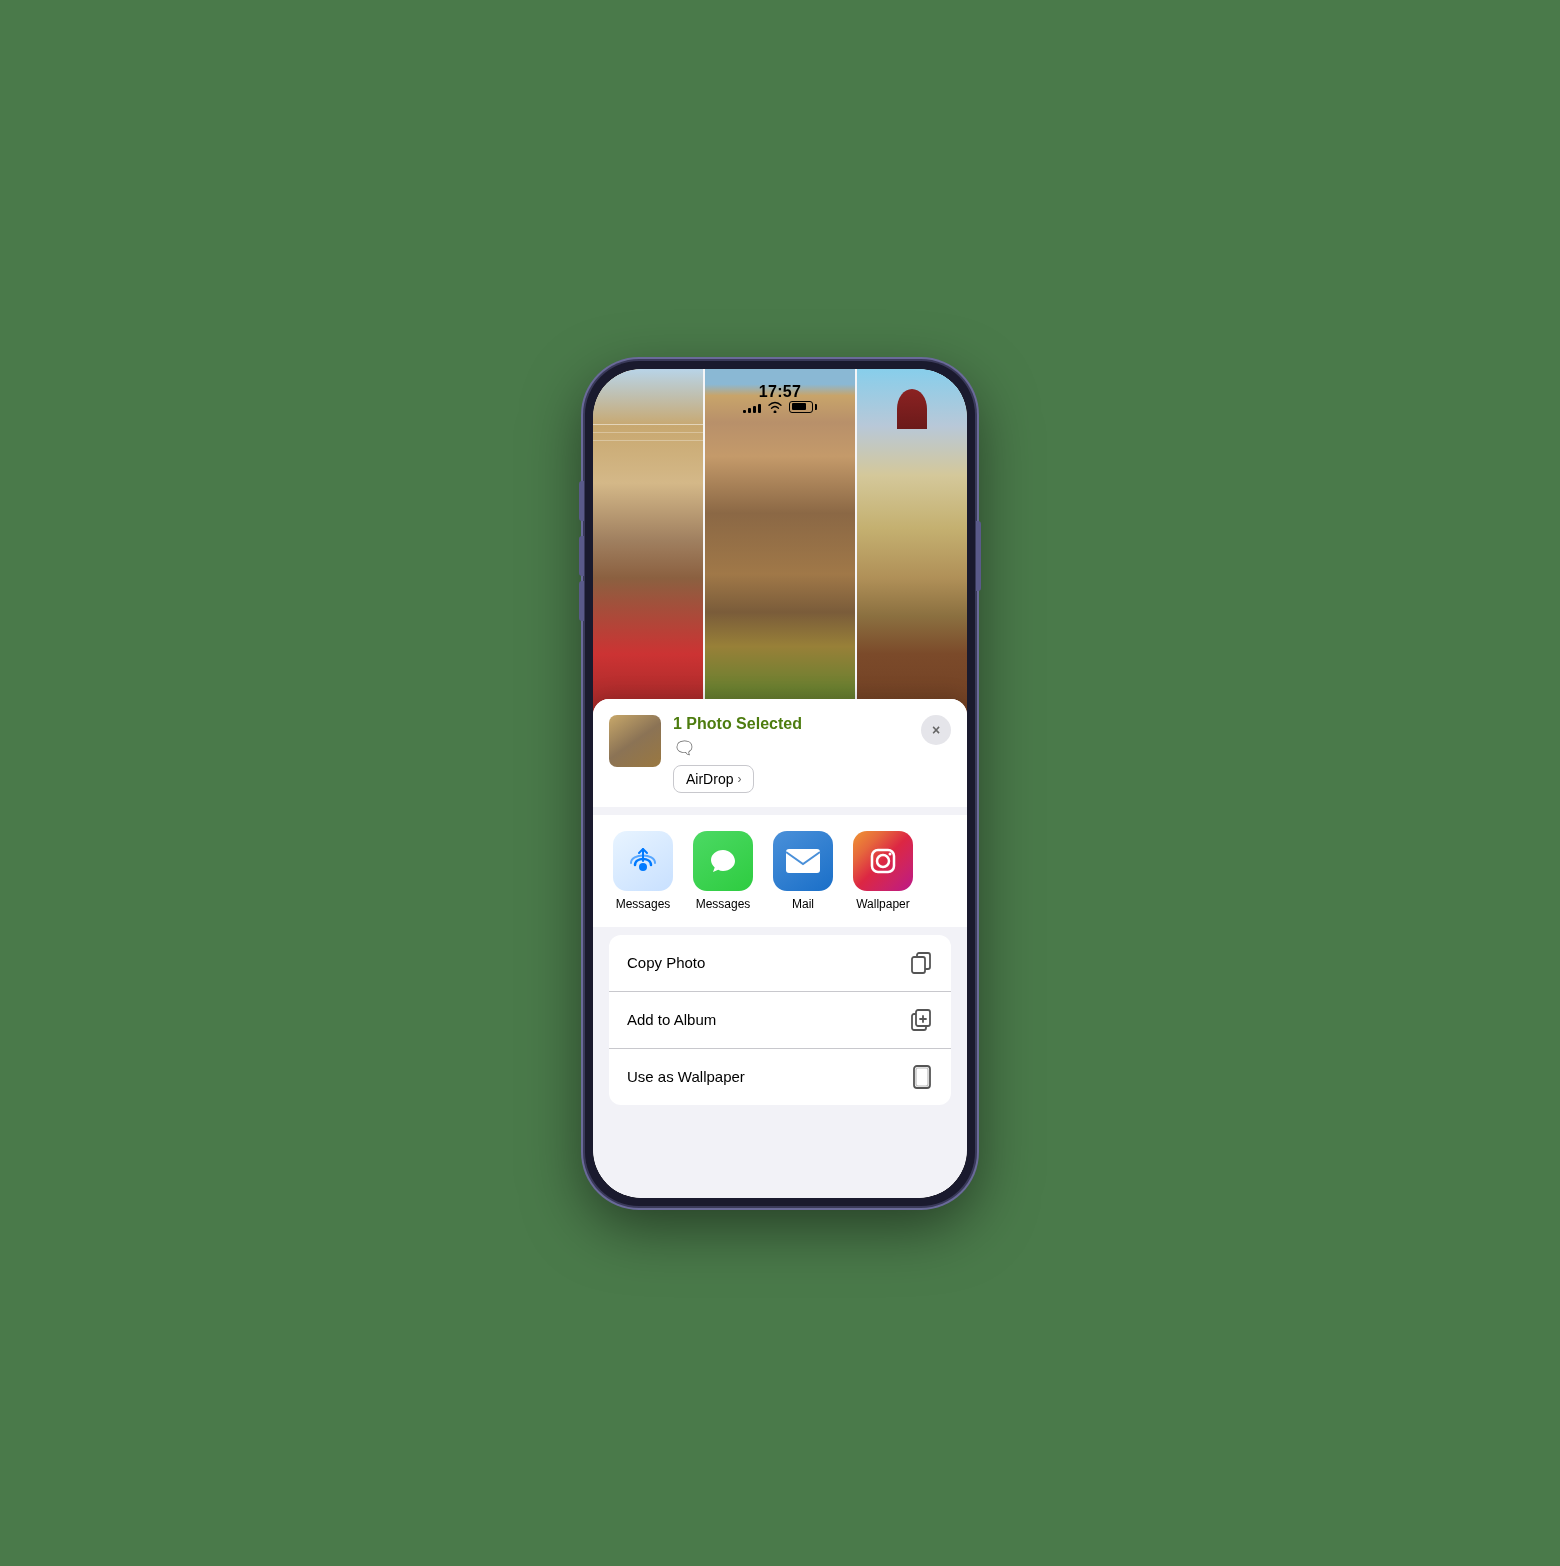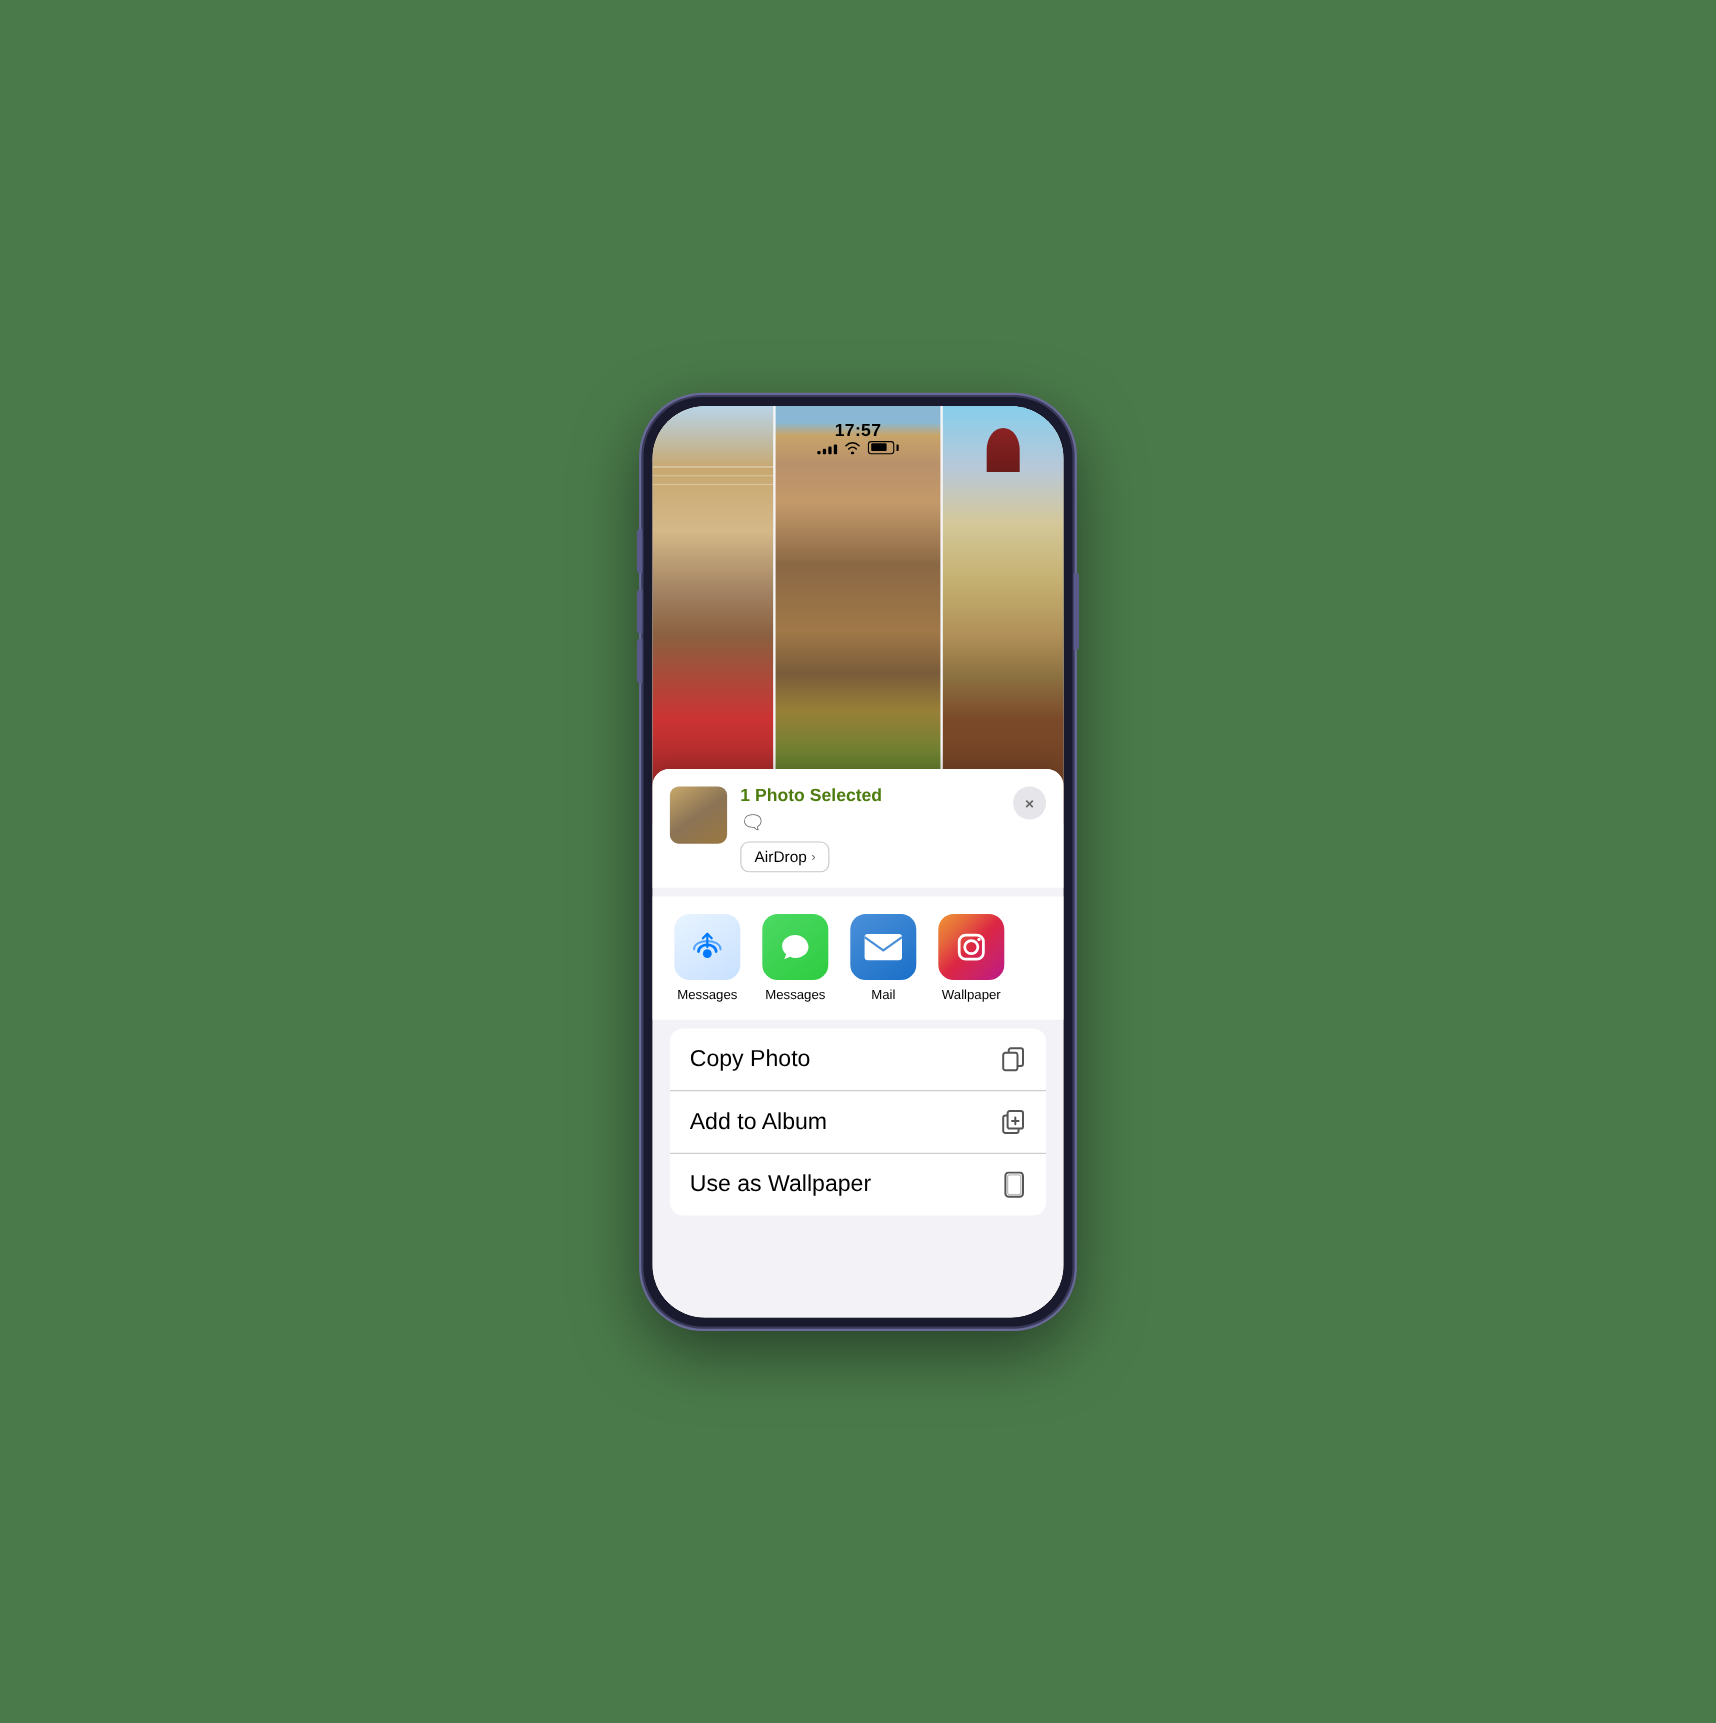--- a/index.html
+++ b/index.html
@@ -362,21 +362,21 @@
       padding: 16px 18px;
       cursor: pointer;
       border-bottom: 0.5px solid #c8c8cd;
     }
 
     .action-item:last-child {
       border-bottom: none;
     }
 
     .action-label {
-      font-size: 21px;
+      font-size: 15px;
       color: #000;
     }
   </style>
 </head>
 <body>
 
 <div class="phone-outer">
   <div class="phone-inner">
     <div class="screen">
 

